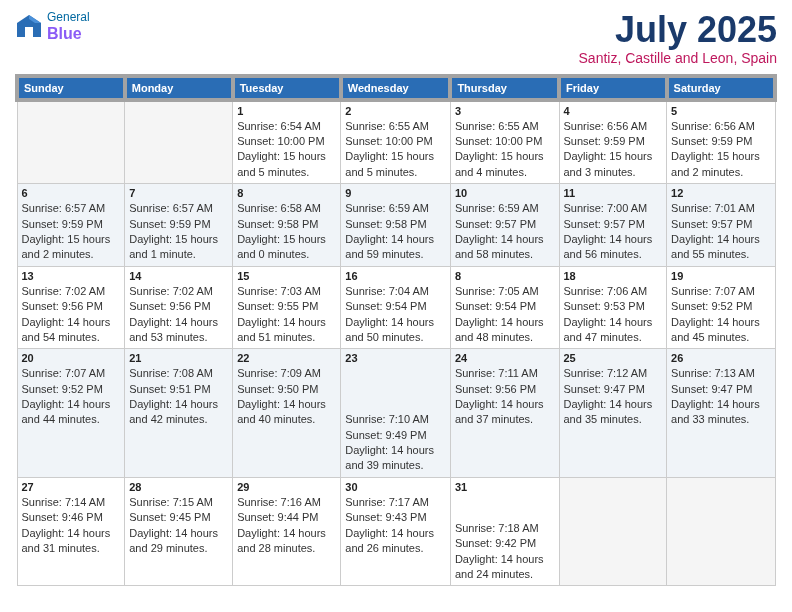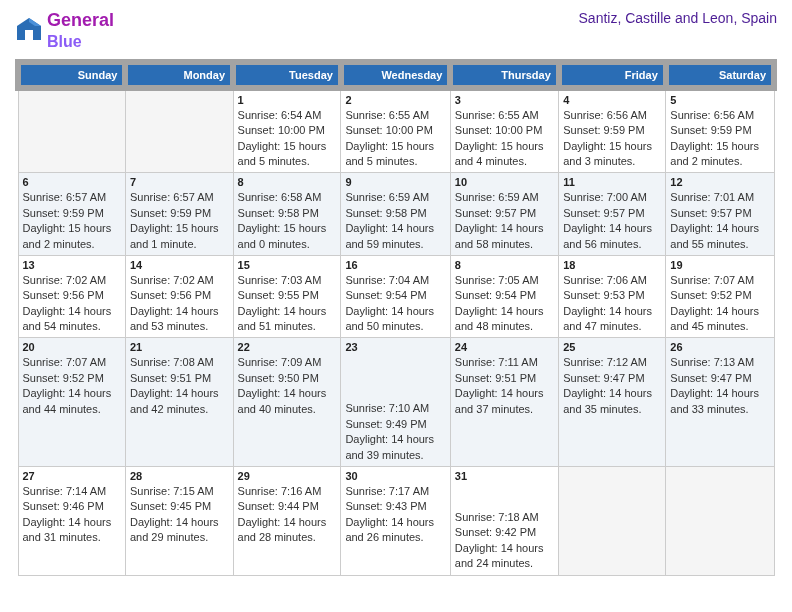--- a/index.html
+++ b/index.html
@@ -35,35 +35,35 @@
       text-align: right;
     }
     .month-title {
       font-size: 36px;
       font-weight: bold;
       color: #1a3a6b;
       line-height: 1.1;
     }
     .location {
       font-size: 14px;
-      color: #4c1d95;
+      color: #be185d;
     }
     .calendar {
       width: 100%;
       border-collapse: collapse;
       border: 1px solid #ccc;
     }
     .calendar th {
       background-color: #2a6db5;
       color: #fff;
       font-size: 11px;
       font-weight: bold;
       padding: 4px 5px;
-      text-align: right;
-      border: 6px solid #a3a3a3;
+      text-align: left;
+      border: 4px solid #a3a3a3;
     }
     .calendar td {
       vertical-align: top;
       border: 1px solid #ccc;
       padding: 3px 4px;
       width: 113px;
       height: 82px;
       font-size: 9px;
       color: #333;
       background: #fff;
@@ -91,25 +91,26 @@
 
 <div class="page">
   <div class="header">
     <div class="logo">
       <svg class="logo-icon" viewBox="0 0 28 28">
         <polygon points="14,2 26,10 26,24 2,24 2,10" fill="#2a6db5"></polygon>
         <polygon points="14,2 26,10 20,10 14,6" fill="#4a90d9"></polygon>
         <rect x="10" y="14" width="8" height="10" fill="#fff"></rect>
       </svg>
       <div>
-        <div style="font-size:18px;font-weight:bold;color:#a21caf;line-height:1.2;">General</div>
+        <div style="font-size:12px;font-weight:normal;color:#0369a1;line-height:1.2;">General</div>
         <div style="font-size:16px;font-weight:bold;color:#8b5cf6;line-height:1.2;">Blue</div>
       </div>
     </div>
     <div class="title-block">
+      <div class="month-title">July 2025</div>
       <div class="location">Santiz, Castille and Leon, Spain</div>
     </div>
   </div>
 
   <table class="calendar">
     <thead>
       <tr>
         <th>Sunday</th>
         <th>Monday</th>
         <th>Tuesday</th>
@@ -286,21 +287,21 @@
           <td>
             <div class="day-num">23</div>
             <div class="day-info" style="white-space: pre-line; margin-top: 48px;">Sunrise: 7:10 AM
 Sunset: 9:49 PM
 Daylight: 14 hours
 and 39 minutes.</div>
           </td>
           <td>
             <div class="day-num">24</div>
             <div class="day-info" style="white-space: pre-line;">Sunrise: 7:11 AM
-Sunset: 9:51 PM
+Sunset: 9:56 PM
 Daylight: 14 hours
 and 37 minutes.</div>
           </td>
           <td>
             <div class="day-num">25</div>
             <div class="day-info" style="white-space: pre-line;">Sunrise: 7:12 AM
 Sunset: 9:47 PM
 Daylight: 14 hours
 and 35 minutes.</div>
           </td>

